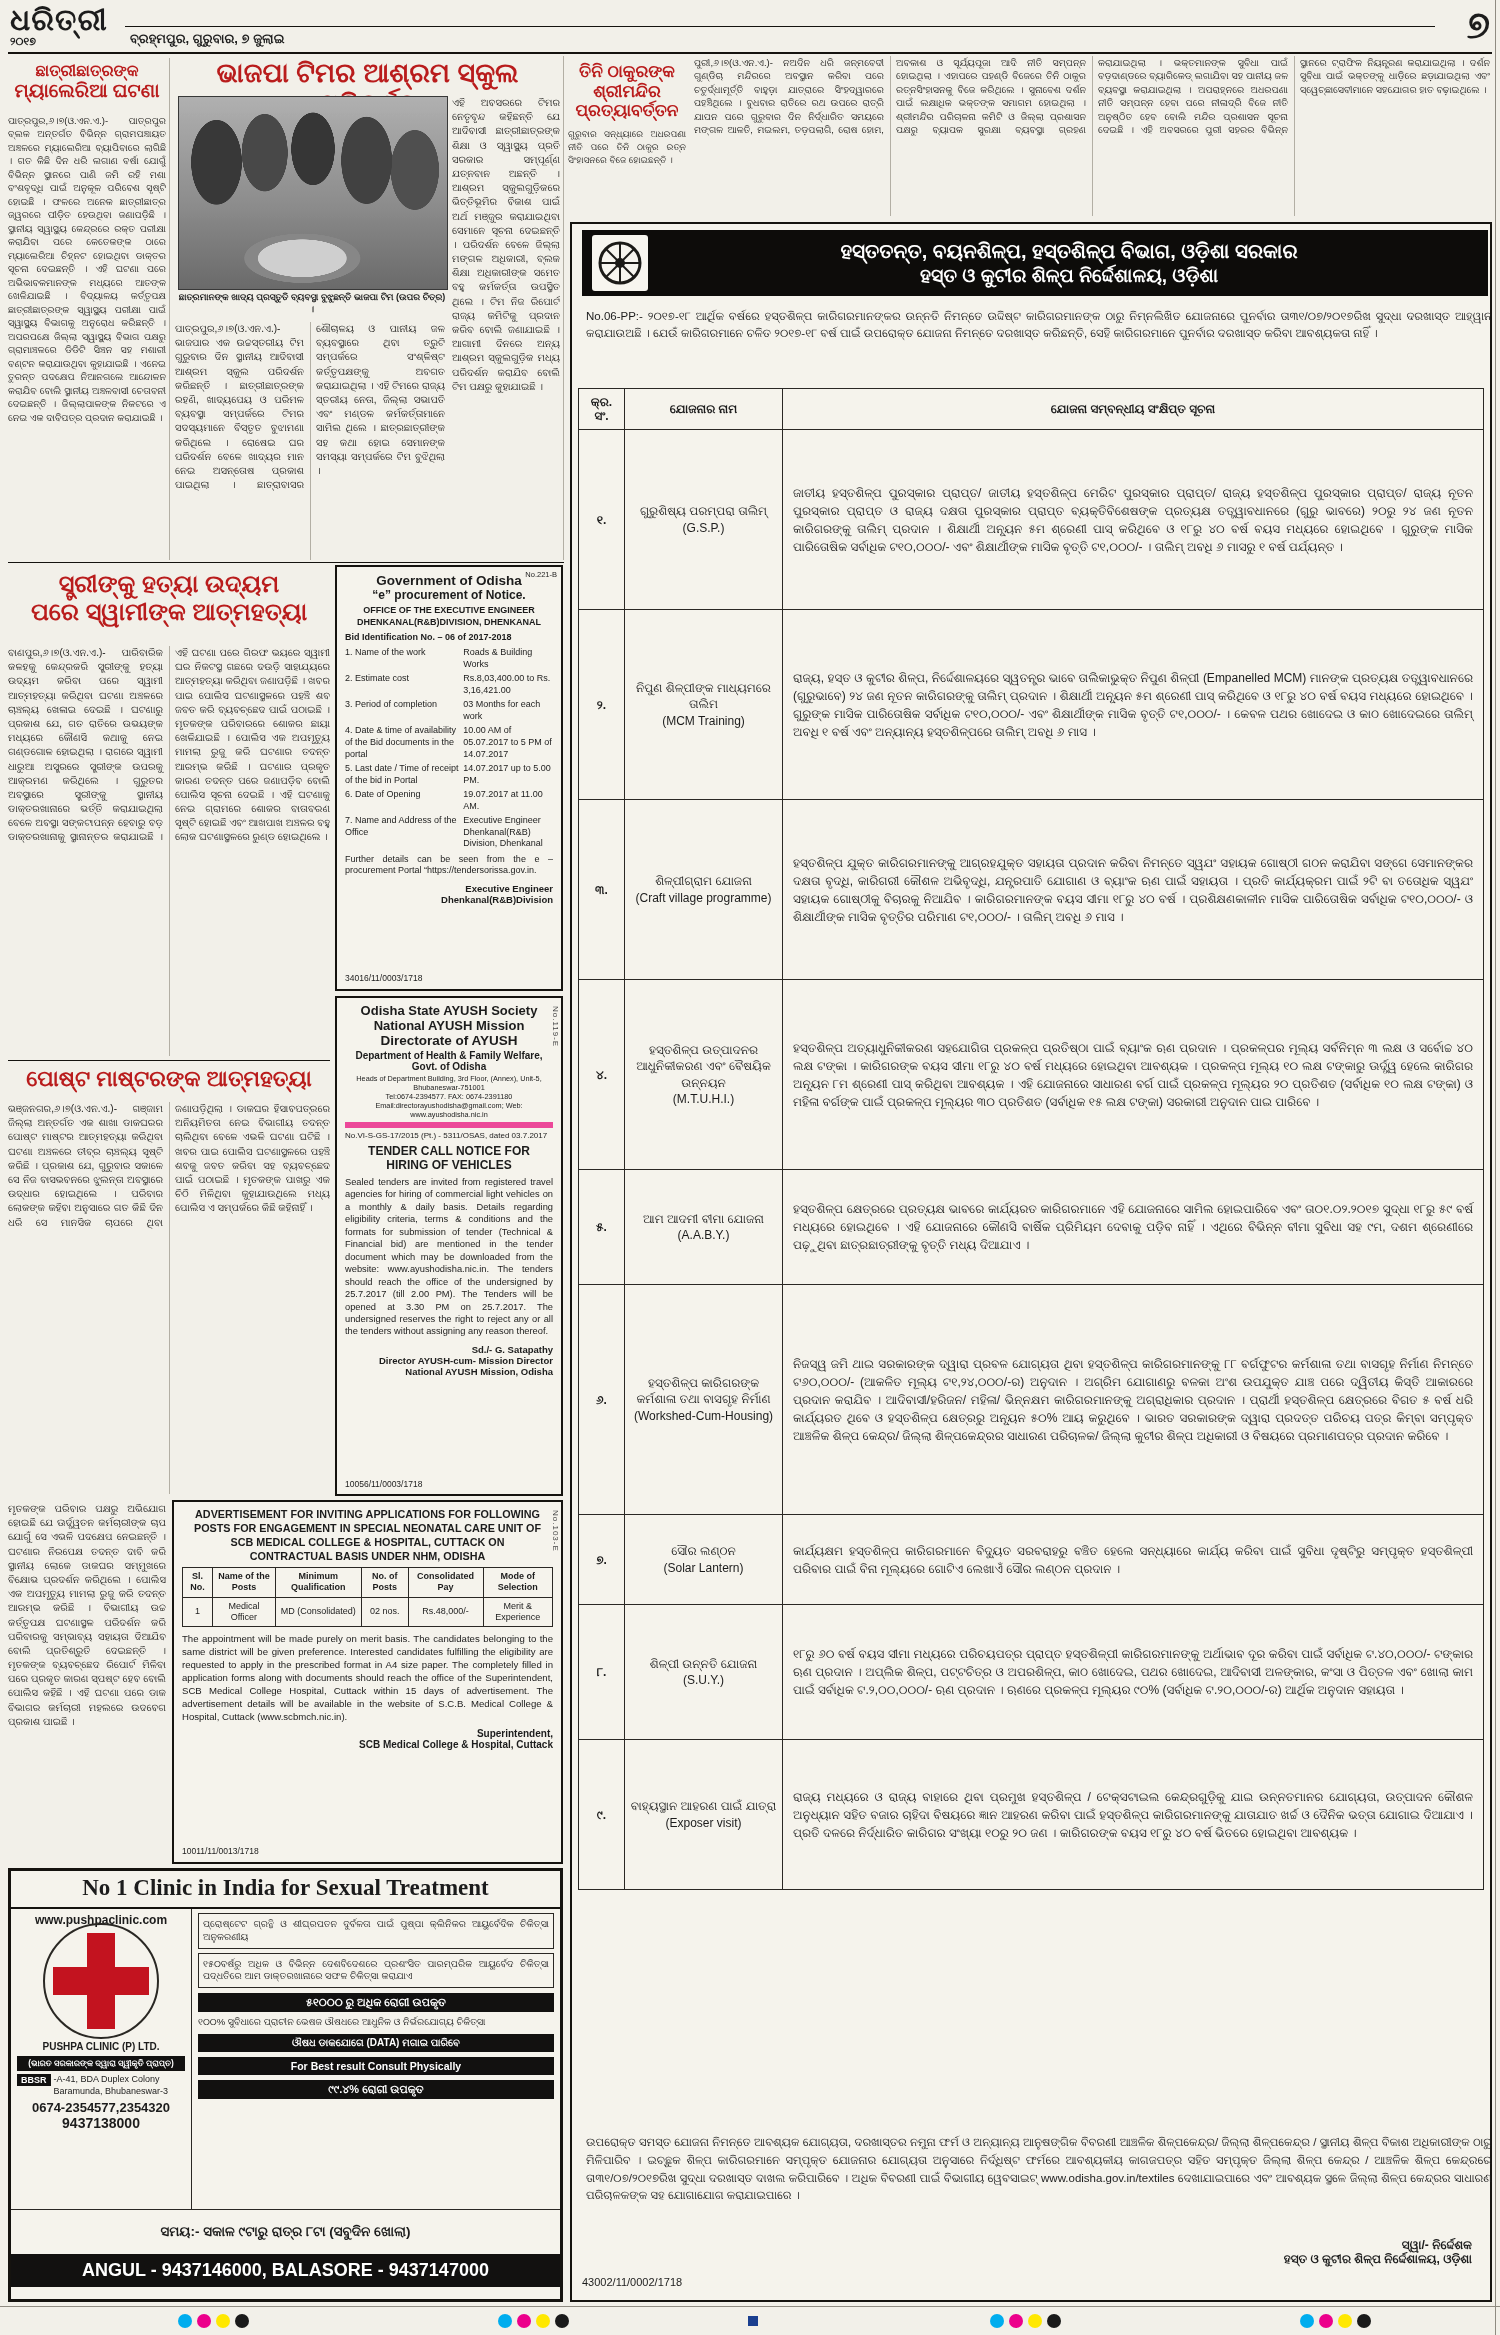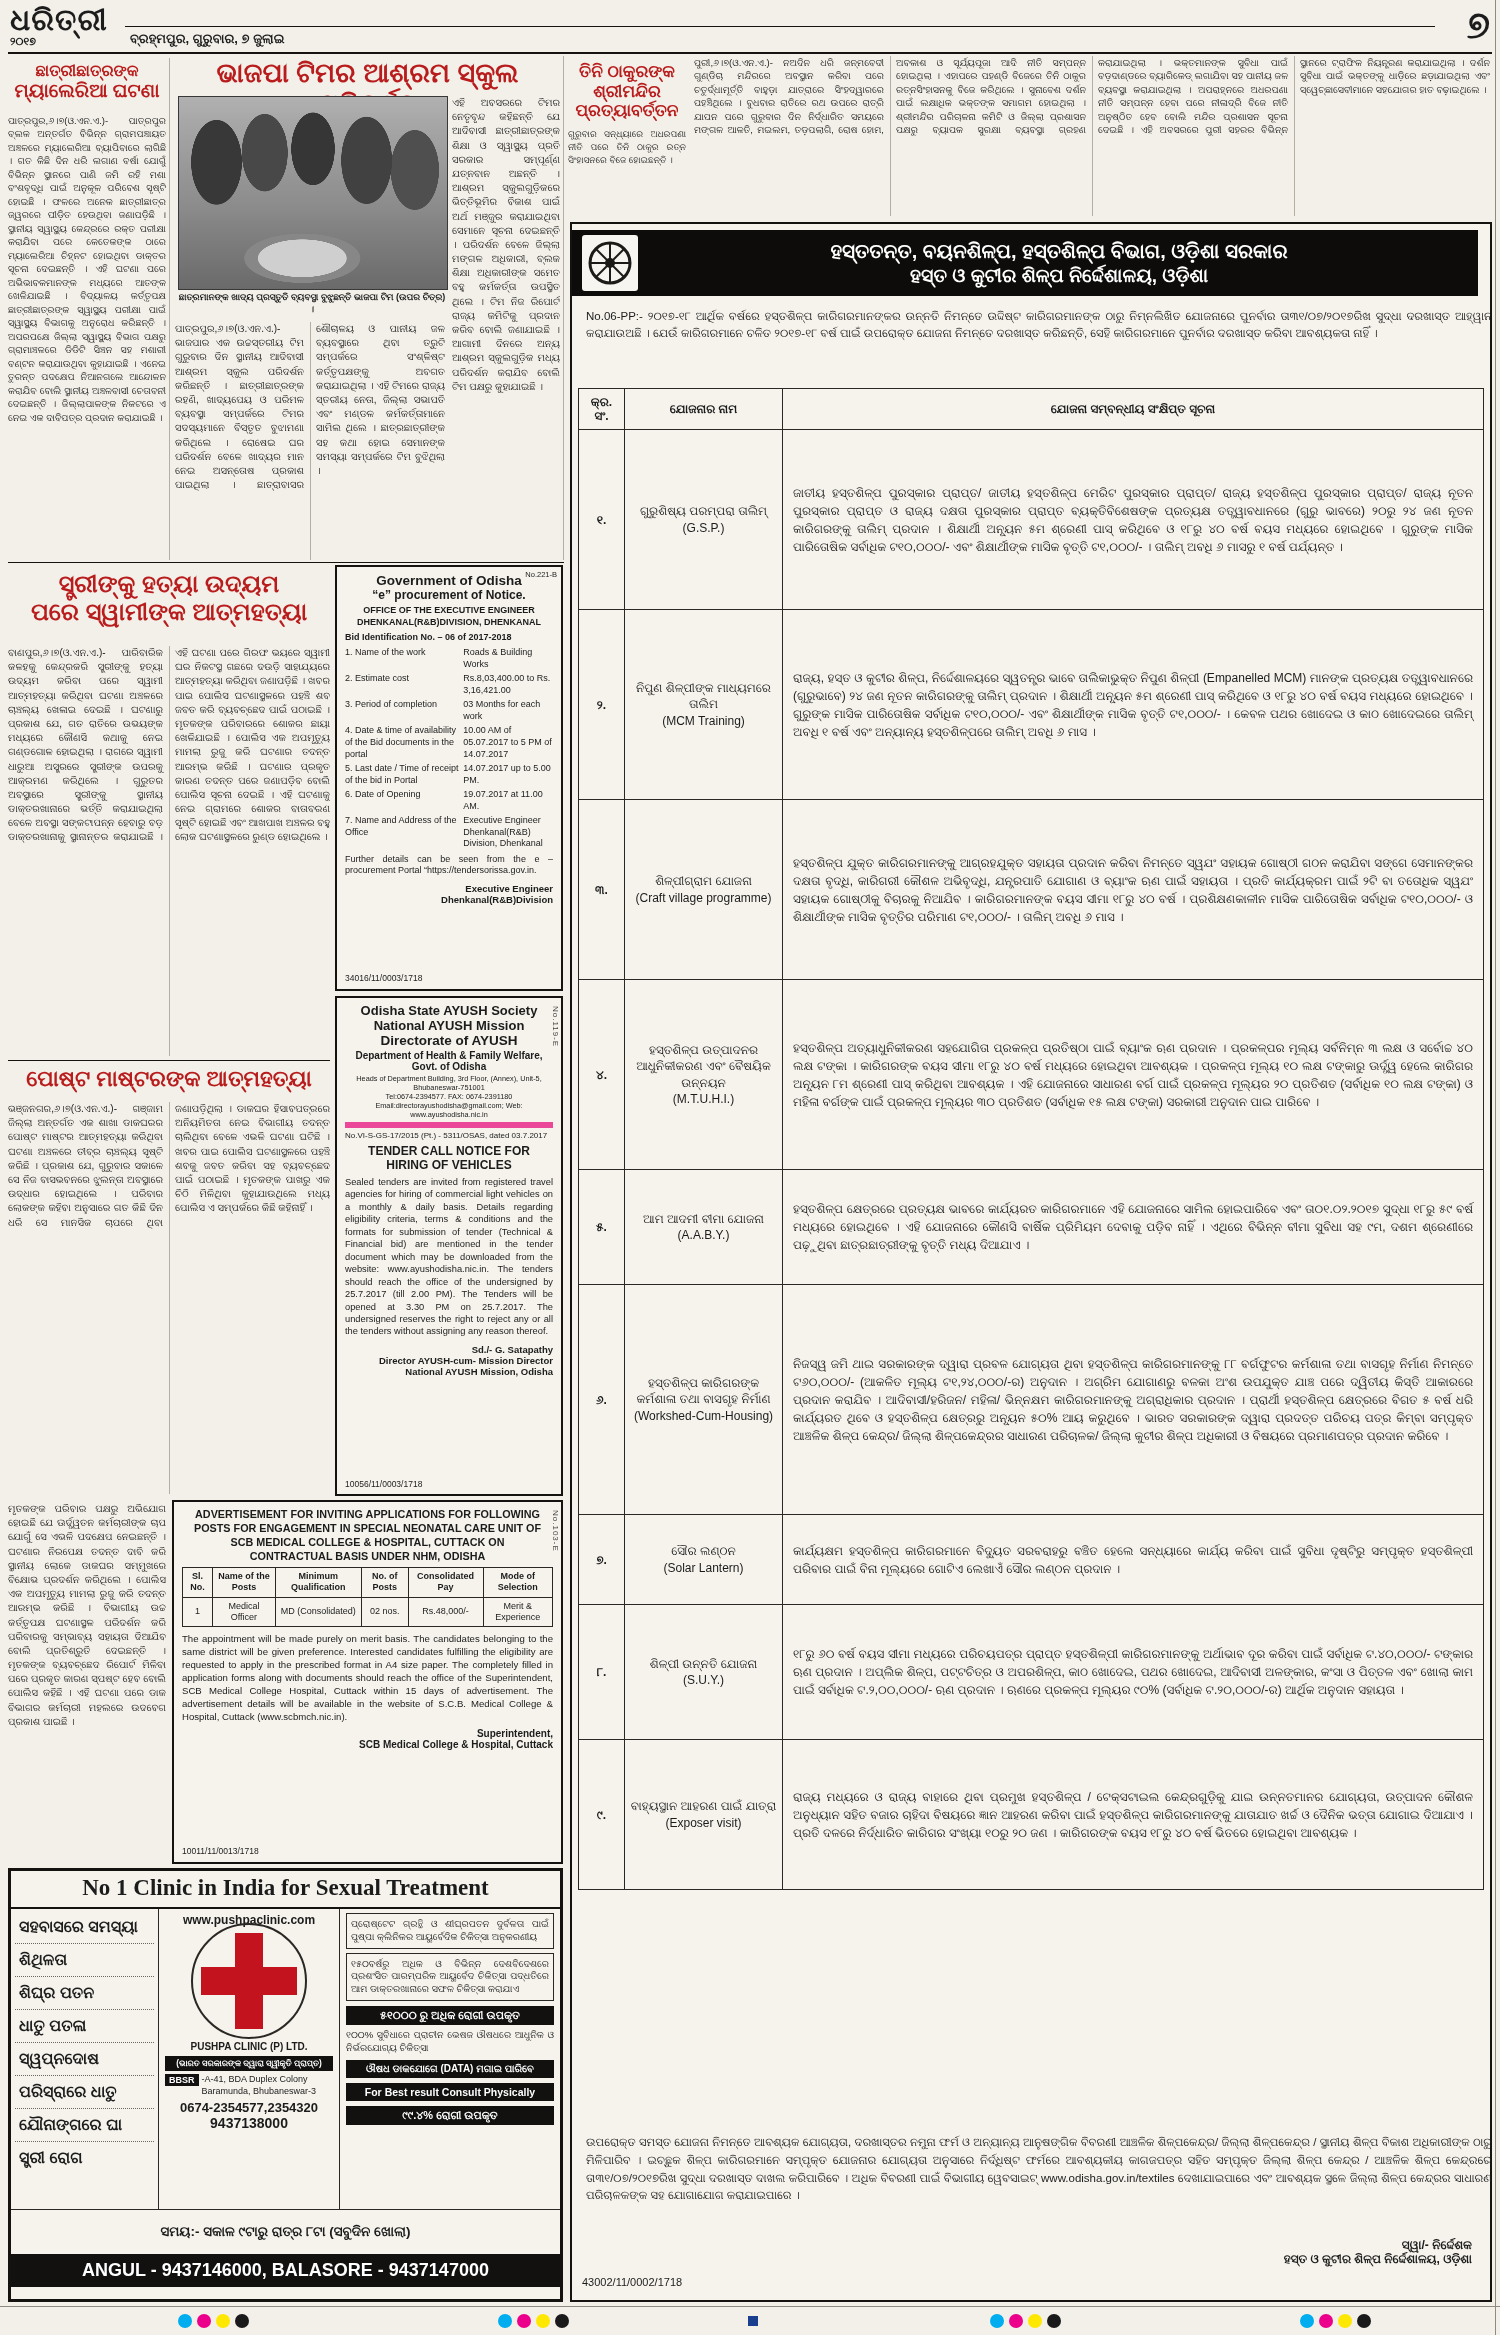--- a/index.html
+++ b/index.html
@@ -98,21 +98,21 @@
   <div class="abs" style="left:563px;top:56px;width:1px;height:504px;background:#b3afa4;"></div>
 
   <div class="abs headline" style="left:568px;top:62px;width:118px;">
     <div style="font-size:17px;">ତିନି ଠାକୁରଙ୍କ</div>
     <div style="font-size:17px;">ଶ୍ରୀମନ୍ଦିର ପ୍ରତ୍ୟାବର୍ତ୍ତନ</div>
   </div>
   <div class="abs body-text" style="left:568px;top:128px;width:118px;height:88px;font-size:9px;">ଗୁରୁବାର ସନ୍ଧ୍ୟାରେ ଅଧରପଣା ନୀତି ପରେ ତିନି ଠାକୁର ରତ୍ନ ସିଂହାସନରେ ବିଜେ ହୋଇଛନ୍ତି ।</div>
   <div class="abs body-text cols4" style="left:694px;top:56px;width:796px;height:160px;font-size:9.5px;">ପୁରୀ,୬।୭(ଓ.ଏନ.ଏ.)- ନଅଦିନ ଧରି ଜନ୍ମବେଦୀ ଗୁଣ୍ଡିଚା ମନ୍ଦିରରେ ଅବସ୍ଥାନ କରିବା ପରେ ଚତୁର୍ଦ୍ଧାମୂର୍ତ୍ତି ବାହୁଡ଼ା ଯାତ୍ରାରେ ସିଂହଦ୍ୱାରରେ ପହଞ୍ଚିଥିଲେ । ବୁଧବାର ରାତିରେ ରଥ ଉପରେ ରାତ୍ରି ଯାପନ ପରେ ଗୁରୁବାର ଦିନ ନିର୍ଦ୍ଧାରିତ ସମୟରେ ମଙ୍ଗଳ ଆଳତି, ମଇଲମ, ତଡ଼ପଲାଗି, ରୋଷ ହୋମ, ଅବକାଶ ଓ ସୂର୍ଯ୍ୟପୂଜା ଆଦି ନୀତି ସମ୍ପନ୍ନ ହୋଇଥିଲା । ଏହାପରେ ପହଣ୍ଡି ବିଜେରେ ତିନି ଠାକୁର ରତ୍ନସିଂହାସନକୁ ବିଜେ କରିଥିଲେ । ସୁନାବେଶ ଦର୍ଶନ ପାଇଁ ଲକ୍ଷାଧିକ ଭକ୍ତଙ୍କ ସମାଗମ ହୋଇଥିଲା । ଶ୍ରୀମନ୍ଦିର ପରିଚାଳନା କମିଟି ଓ ଜିଲ୍ଲା ପ୍ରଶାସନ ପକ୍ଷରୁ ବ୍ୟାପକ ସୁରକ୍ଷା ବ୍ୟବସ୍ଥା ଗ୍ରହଣ କରାଯାଇଥିଲା । ଭକ୍ତମାନଙ୍କ ସୁବିଧା ପାଇଁ ବଡ଼ଦାଣ୍ଡରେ ବ୍ୟାରିକେଡ୍ ଲଗାଯିବା ସହ ପାନୀୟ ଜଳ ବ୍ୟବସ୍ଥା କରାଯାଇଥିଲା । ଅପରାହ୍ନରେ ଅଧରପଣା ନୀତି ସମ୍ପନ୍ନ ହେବା ପରେ ନୀଳାଦ୍ରି ବିଜେ ନୀତି ଅନୁଷ୍ଠିତ ହେବ ବୋଲି ମନ୍ଦିର ପ୍ରଶାସନ ସୂଚନା ଦେଇଛି । ଏହି ଅବସରରେ ପୁରୀ ସହରର ବିଭିନ୍ନ ସ୍ଥାନରେ ଟ୍ରାଫିକ ନିୟନ୍ତ୍ରଣ କରାଯାଇଥିଲା । ଦର୍ଶନ ସୁବିଧା ପାଇଁ ଭକ୍ତଙ୍କୁ ଧାଡ଼ିରେ ଛଡ଼ାଯାଇଥିଲା ଏବଂ ସ୍ୱେଚ୍ଛାସେବୀମାନେ ସହଯୋଗର ହାତ ବଢ଼ାଇଥିଲେ ।</div>
 
   <div class="abs box" style="left:570px;top:222px;width:922px;height:2080px;">
-    <div class="gov-band abs" style="left:0;top:6px;width:906px;height:66px;">
+    <div class="gov-band abs" style="left:10px;top:6px;width:906px;height:66px;">
       <div class="gov-emblem">
         <svg width="46" height="46" viewBox="0 0 46 46">
           <circle cx="23" cy="23" r="20" fill="none" stroke="#1c1b18" stroke-width="3"></circle>
           <circle cx="23" cy="23" r="5" fill="#1c1b18"></circle>
           <g stroke="#1c1b18" stroke-width="2">
             <line x1="23" y1="3" x2="23" y2="43"></line>
               <line x1="3" y1="23" x2="43" y2="23"></line>
             <line x1="9" y1="9" x2="37" y2="37"></line>
               <line x1="37" y1="9" x2="9" y2="37"></line>
           </g>
@@ -294,30 +294,20 @@
     <div class="sig-right" style="font-size:10px;margin-top:5px;">
       <div>Superintendent,</div>
       <div>SCB Medical College &amp; Hospital, Cuttack</div>
     </div>
     <div class="abs code" style="left:8px;bottom:6px;font-size:8.5px;">10011/11/0013/1718</div>
   </div>
 
   <div class="abs box" style="left:8px;top:1868px;width:555px;height:434px;border-width:3px;">
     <div class="pushpa-banner">No 1 Clinic in India for Sexual Treatment</div>
     <div style="display:flex;height:300px;">
-      <div style="width:148px;border-right:1px solid #2a2824;box-sizing:border-box;padding:2px 4px;">
-        <div class="pp-left-item">ସହବାସରେ ସମସ୍ୟା</div>
-        <div class="pp-left-item">ଶିଥିଳତା</div>
-        <div class="pp-left-item">ଶିଘ୍ର ପତନ</div>
-        <div class="pp-left-item">ଧାତୁ ପତଳା</div>
-        <div class="pp-left-item">ସ୍ୱପ୍ନଦୋଷ</div>
-        <div class="pp-left-item">ପରିସ୍ରାରେ ଧାତୁ</div>
-        <div class="pp-left-item">ଯୌନାଙ୍ଗରେ ଘା</div>
-        <div class="pp-left-item" style="border-bottom:none;">ସ୍ତ୍ରୀ ରୋଗ</div>
-      </div>
       <div style="width:180px;box-sizing:border-box;padding:4px 6px;text-align:center;">
         <div style="font-size:12px;font-weight:bold;">www.pushpaclinic.com</div>
         <div class="cross">
             <div class="cross-ring"></div>
           </div>
         <div style="font-size:10px;font-weight:bold;margin-top:12px;">PUSHPA CLINIC (P) LTD.</div>
         <div class="black-bar" style="font-size:8.3px;padding:2px;margin-top:4px;">(ଭାରତ ସରକାରଙ୍କ ଦ୍ୱାରା ସ୍ୱୀକୃତି ପ୍ରାପ୍ତ)</div>
         <div style="display:flex;align-items:flex-start;margin-top:3px;text-align:left;">
           <span class="black-bar" style="font-size:9px;padding:1px 4px;margin-right:3px;">BBSR</span>
           <span style="font-size:9px;line-height:1.3;">-A-41, BDA Duplex Colony Baramunda, Bhubaneswar-3</span>

